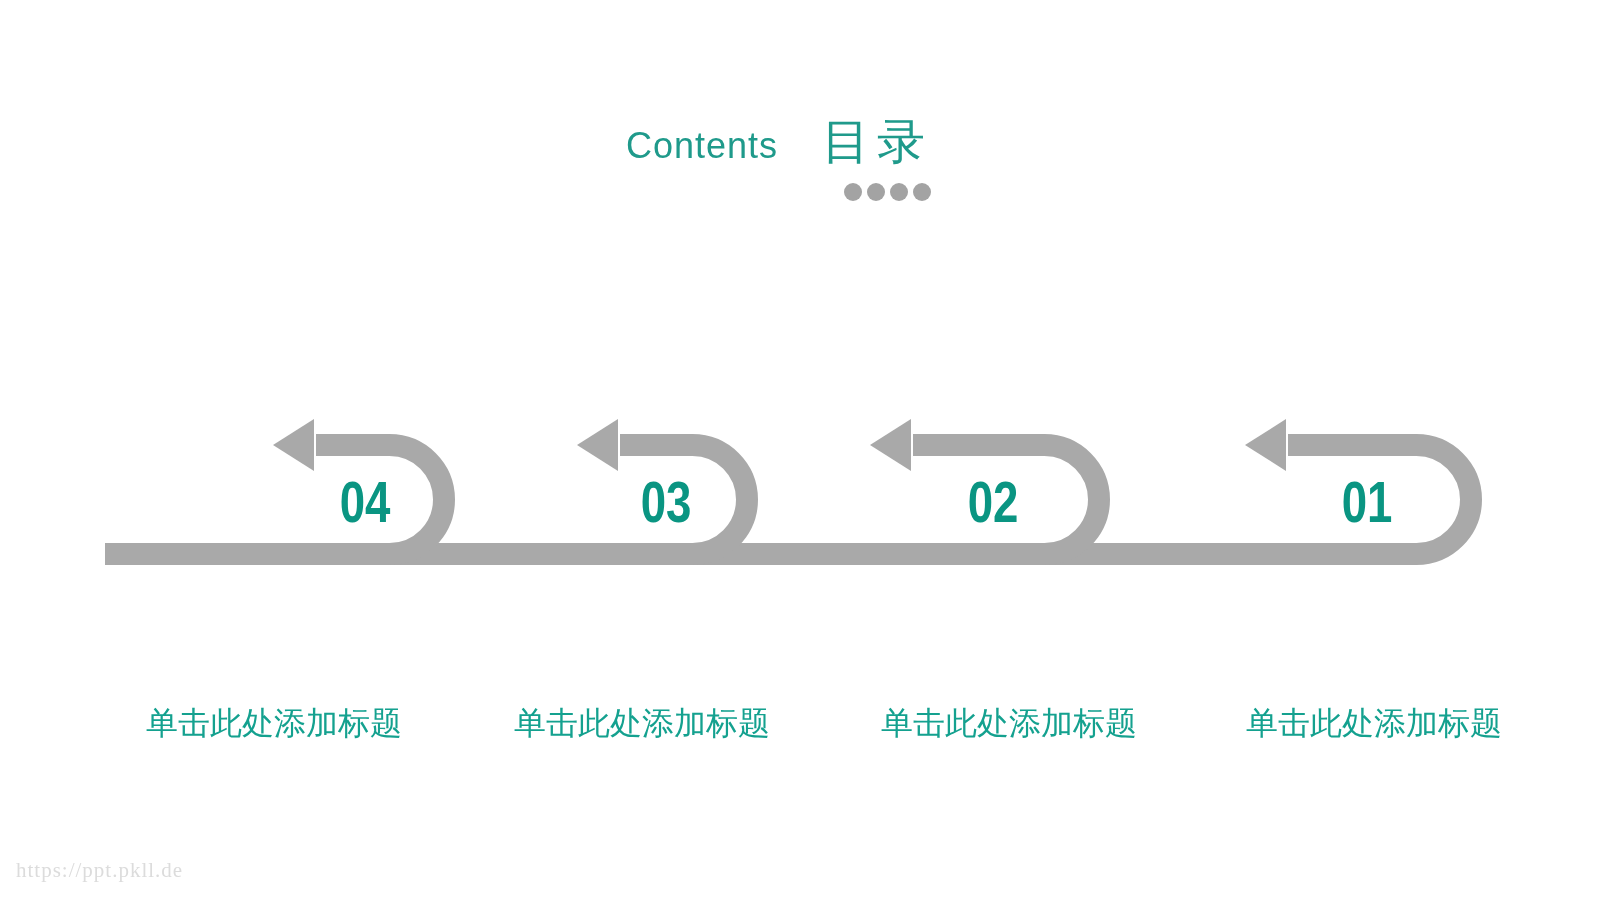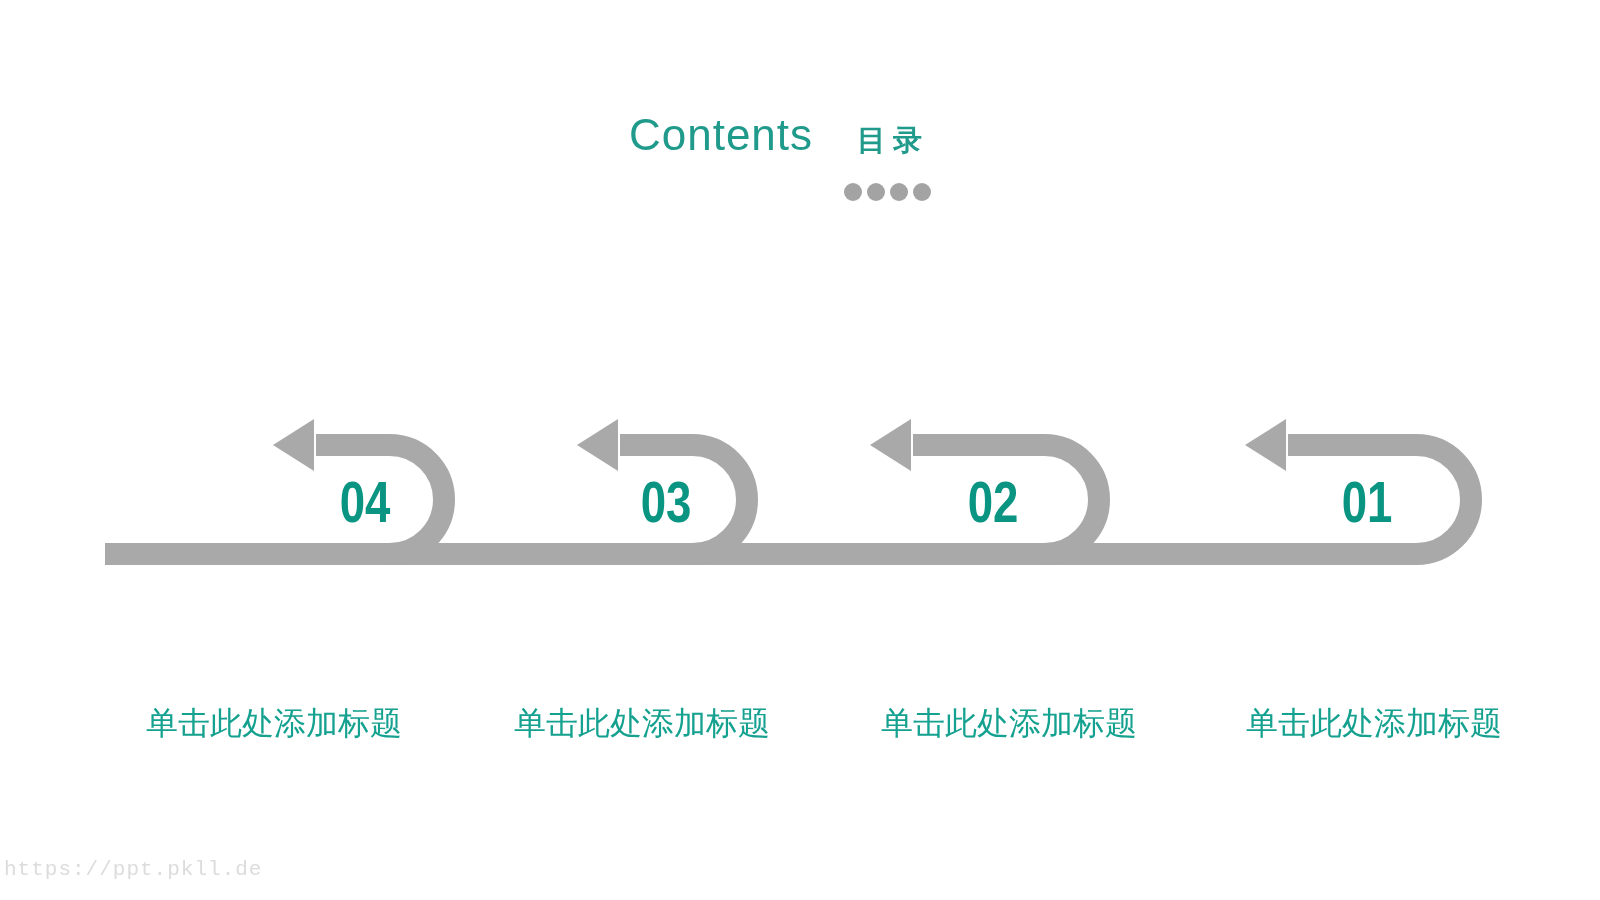--- a/index.html
+++ b/index.html
@@ -18,26 +18,26 @@
     background:#ffffff;
     overflow:hidden;
   }
   
   .title-row{
     position:absolute;top:110px;left:0;right:0;
     display:flex;justify-content:center;align-items:baseline;gap:44px;
     transform:translateX(-21px);
   }
   .title-en{
-    font-size:44px;color:var(--teal-title);
+    font-size:36px;color:var(--teal-title);
     letter-spacing:1px;font-weight:400;
   }
   .title-zh{
-    font-size:29px;color:var(--teal-title);
-    letter-spacing:7px;font-weight:700;
+    font-size:48px;color:var(--teal-title);
+    letter-spacing:7px;font-weight:400;
   }
   
   .dots-row{
     position:absolute;top:183px;left:844px;
     display:flex;gap:5px;
   }
   .dot{
     width:18px;height:18px;border-radius:50%;
     background:var(--dot-gray);
   }
@@ -54,22 +54,22 @@
   .caption{
     position:absolute;top:660px;
     transform:translateX(-50%);
     font-size:32px;line-height:38px;
     color:var(--teal-label);
     white-space:nowrap;
     margin-top:44px;
   }
   
   .watermark{
-    position:absolute;left:4px;top:858px;
-    font-family:Liberation Mono, monospace;
+    position:absolute;left:16px;top:858px;
+    font-family:Liberation Serif, serif;
     font-size:21px;letter-spacing:1px;
     color:var(--watermark-gray);
     text-align:right;
   }
 </style>
 </head>
 <body>
 
 <div class="slide">
 

